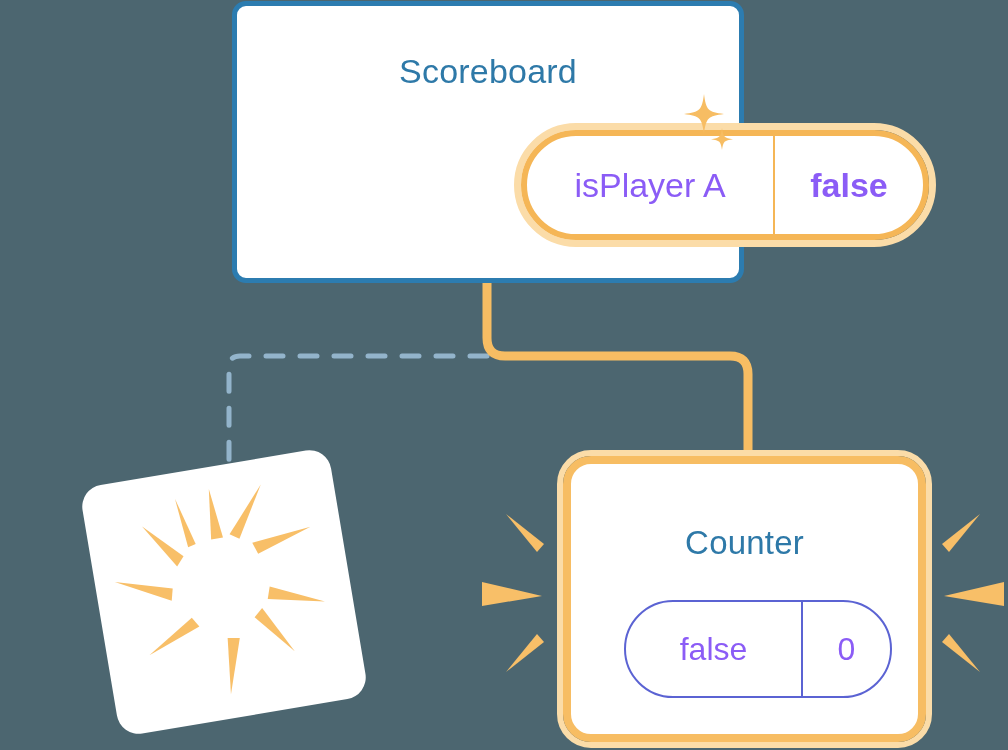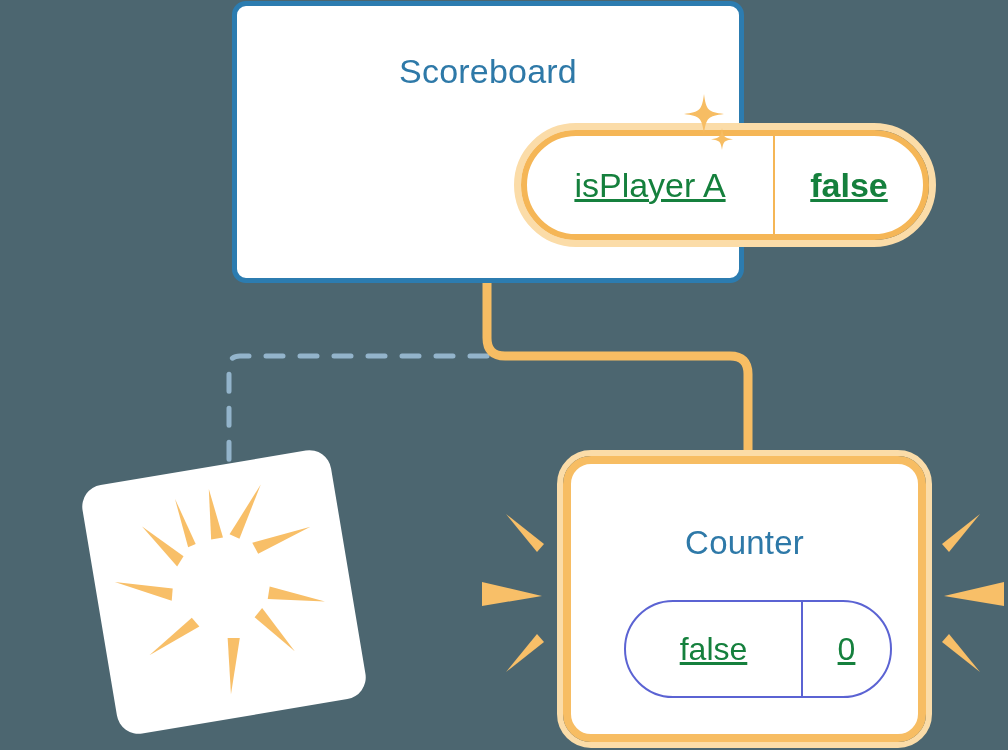--- a/index.html
+++ b/index.html
@@ -77,23 +77,22 @@
     border-radius: 55px;
     box-sizing: border-box;
     background: #ffffff;
     display: flex;
     align-items: stretch;
   }
   .pill-key, .pill-val {
     display: flex;
     align-items: center;
     justify-content: center;
-    color: #15803d;
-    box-sizing: border-box;
-    text-decoration: underline;
+    color: #8b5cf6;
+    box-sizing: border-box;
   }
   #scoreboard-pill .pill-key {
     flex: 0 0 246px;
     font-size: 34px;
     font-weight: 400;
   }
   #scoreboard-pill .pill-val {
     flex: 1 1 auto;
     font-size: 34px;
     font-weight: 700;

